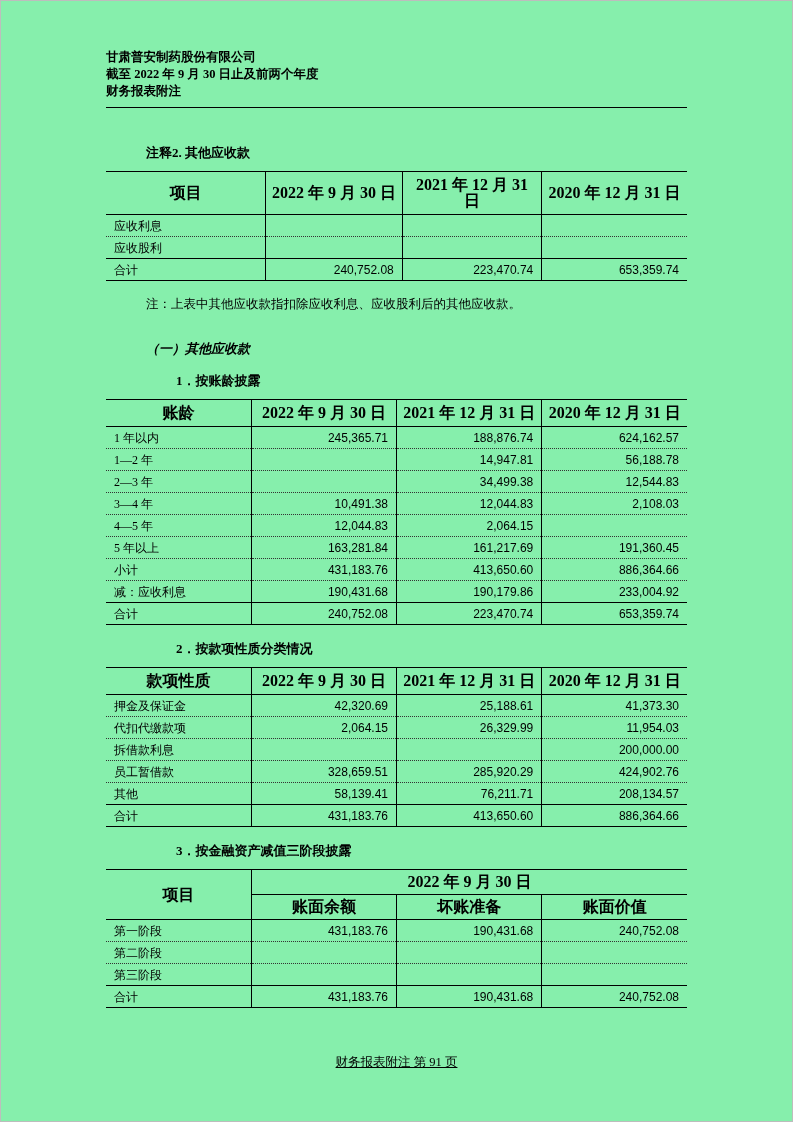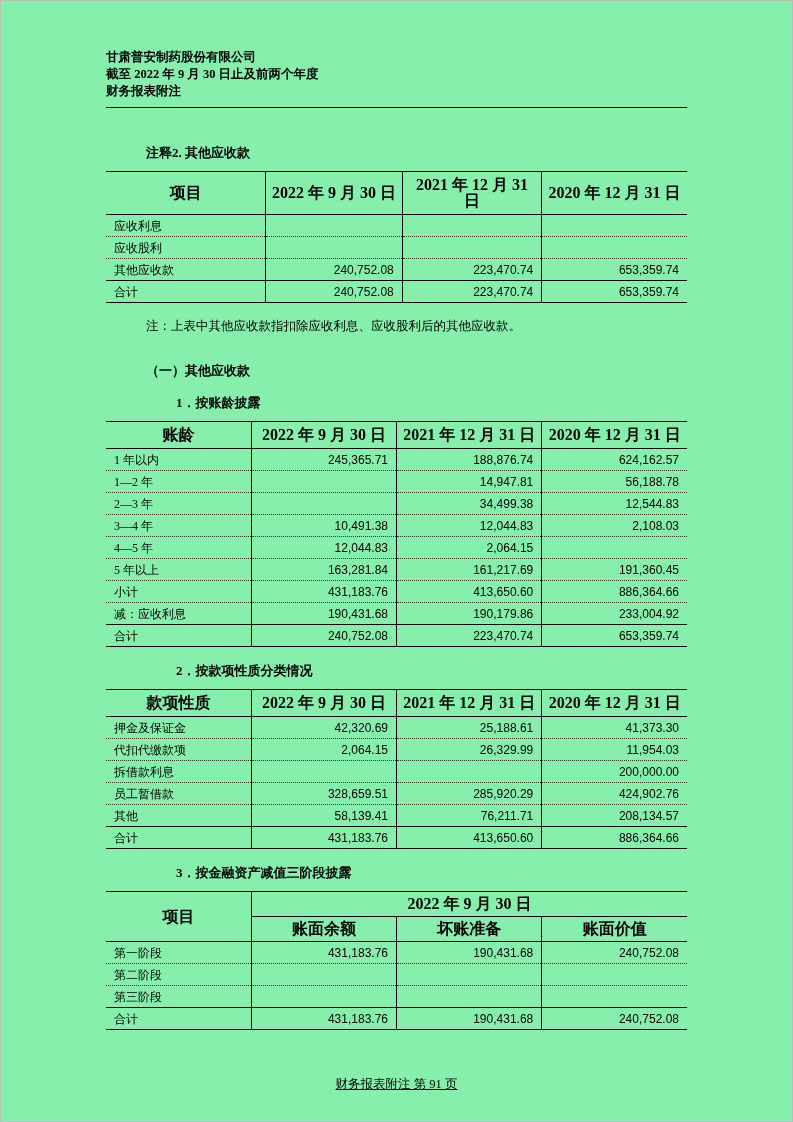--- a/index.html
+++ b/index.html
@@ -13,21 +13,21 @@
     color:#000;
     overflow:hidden;
   }
   .content { padding:48px 105px 0 105px; }
 
   .hdr-line { font-size:12.5px; font-weight:bold; line-height:17px; }
   .hdr-rule { border:none; border-top:1.5px solid #000; margin:7px 0 0 0; }
 
   .note-title   { margin:36px 0 0 40px; font-size:13px; font-weight:bold; line-height:17px; }
   .footnote     { margin:15px 0 0 40px; font-size:12.5px; line-height:17px; }
-  .sec-title    { margin:27px 0 0 40px; font-size:13px; font-weight:bold; line-height:17px; }
+  .sec-title    { margin:27px 0 0 40px; font-size:13px; font-weight:bold; line-height:17px;font-style:italic; }
   .sub-title    { margin:15px 0 0 70px; font-size:13px; font-weight:bold; line-height:17px; }
 
   table.ftable {
     width:100%;
     border-collapse:collapse;
     table-layout:fixed;
     margin-top:10px;
     border-top:1.5px solid #000;
     border-bottom:1.5px solid #000;
   }
@@ -98,26 +98,20 @@
           <td class="num"></td>
           <td class="num"></td>
           <td class="num"></td>
         </tr>
         <tr>
           <td class="lbl">应收股利</td>
           <td class="num"></td>
           <td class="num"></td>
           <td class="num"></td>
         </tr>
-        <tr>
-          <td class="lbl">其他应收款</td>
-          <td class="num">240,752.08</td>
-          <td class="num">223,470.74</td>
-          <td class="num">653,359.74</td>
-        </tr>
         <tr class="total-row">
           <td class="ctr">合计</td>
           <td class="num">240,752.08</td>
           <td class="num">223,470.74</td>
           <td class="num">653,359.74</td>
         </tr>
       </tbody>
     </table>
 
     <div class="footnote">注：上表中其他应收款指扣除应收利息、应收股利后的其他应收款。</div>

